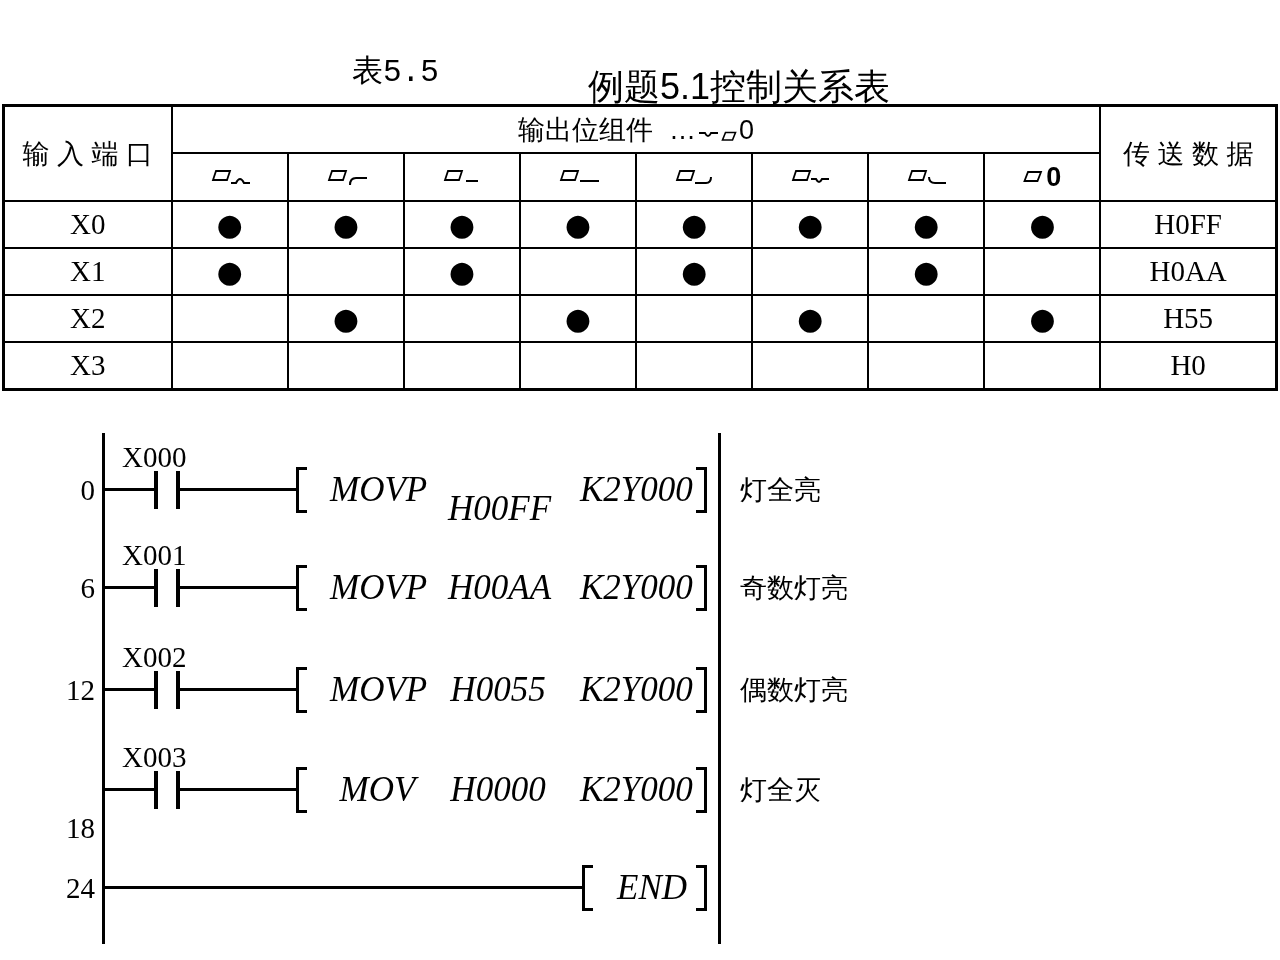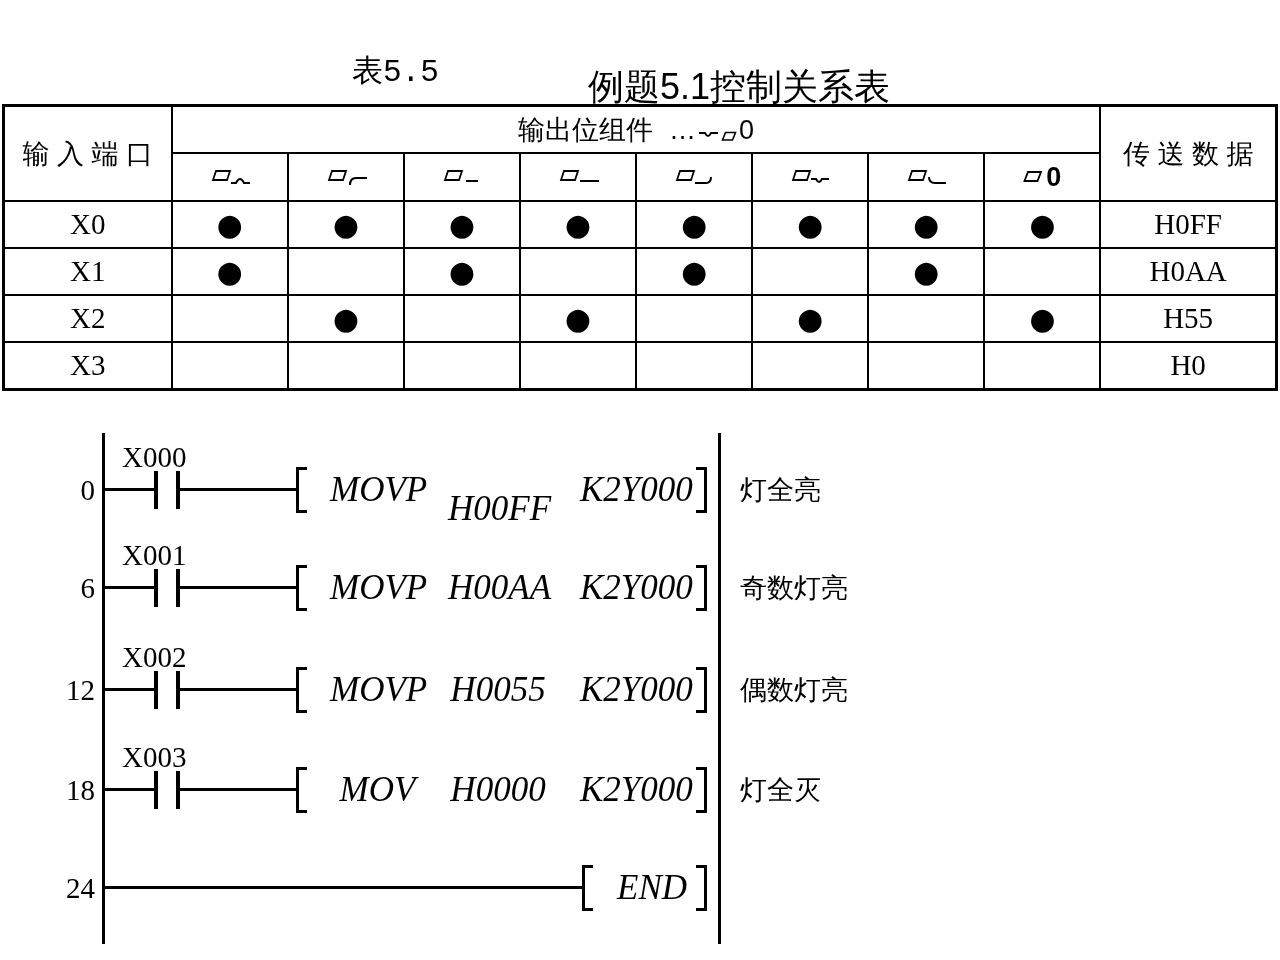--- a/index.html
+++ b/index.html
@@ -229,21 +229,21 @@
     <div class="cbar" style="left:154px;top:671px"></div>
     <div class="cbar" style="left:176px;top:671px"></div>
     <div class="hline" style="left:180px;top:688px;width:116px"></div>
     <div class="lbr" style="left:296px;top:667px"></div>
     <span class="instr" style="left:330px;top:673px;width:95px">MOVP</span>
     <span class="instr" style="left:448px;top:673px;width:100px">H0055</span>
     <span class="instr" style="left:580px;top:673px;width:105px">K2Y000</span>
     <div class="rbr" style="left:696px;top:667px"></div>
     <span class="comment" style="top:674px">偶数灯亮</span>
 
-    <span class="lstep" style="top:774px">18</span>
+    <span class="lstep" style="top:812px">18</span>
     <span class="clabel" style="top:741px">X003</span>
     <div class="hline" style="left:102px;top:788px;width:52px"></div>
     <div class="cbar" style="left:154px;top:771px"></div>
     <div class="cbar" style="left:176px;top:771px"></div>
     <div class="hline" style="left:180px;top:788px;width:116px"></div>
     <div class="lbr" style="left:296px;top:767px"></div>
     <span class="instr" style="left:330px;top:773px;width:95px">MOV</span>
     <span class="instr" style="left:448px;top:773px;width:100px">H0000</span>
     <span class="instr" style="left:580px;top:773px;width:105px">K2Y000</span>
     <div class="rbr" style="left:696px;top:767px"></div>

